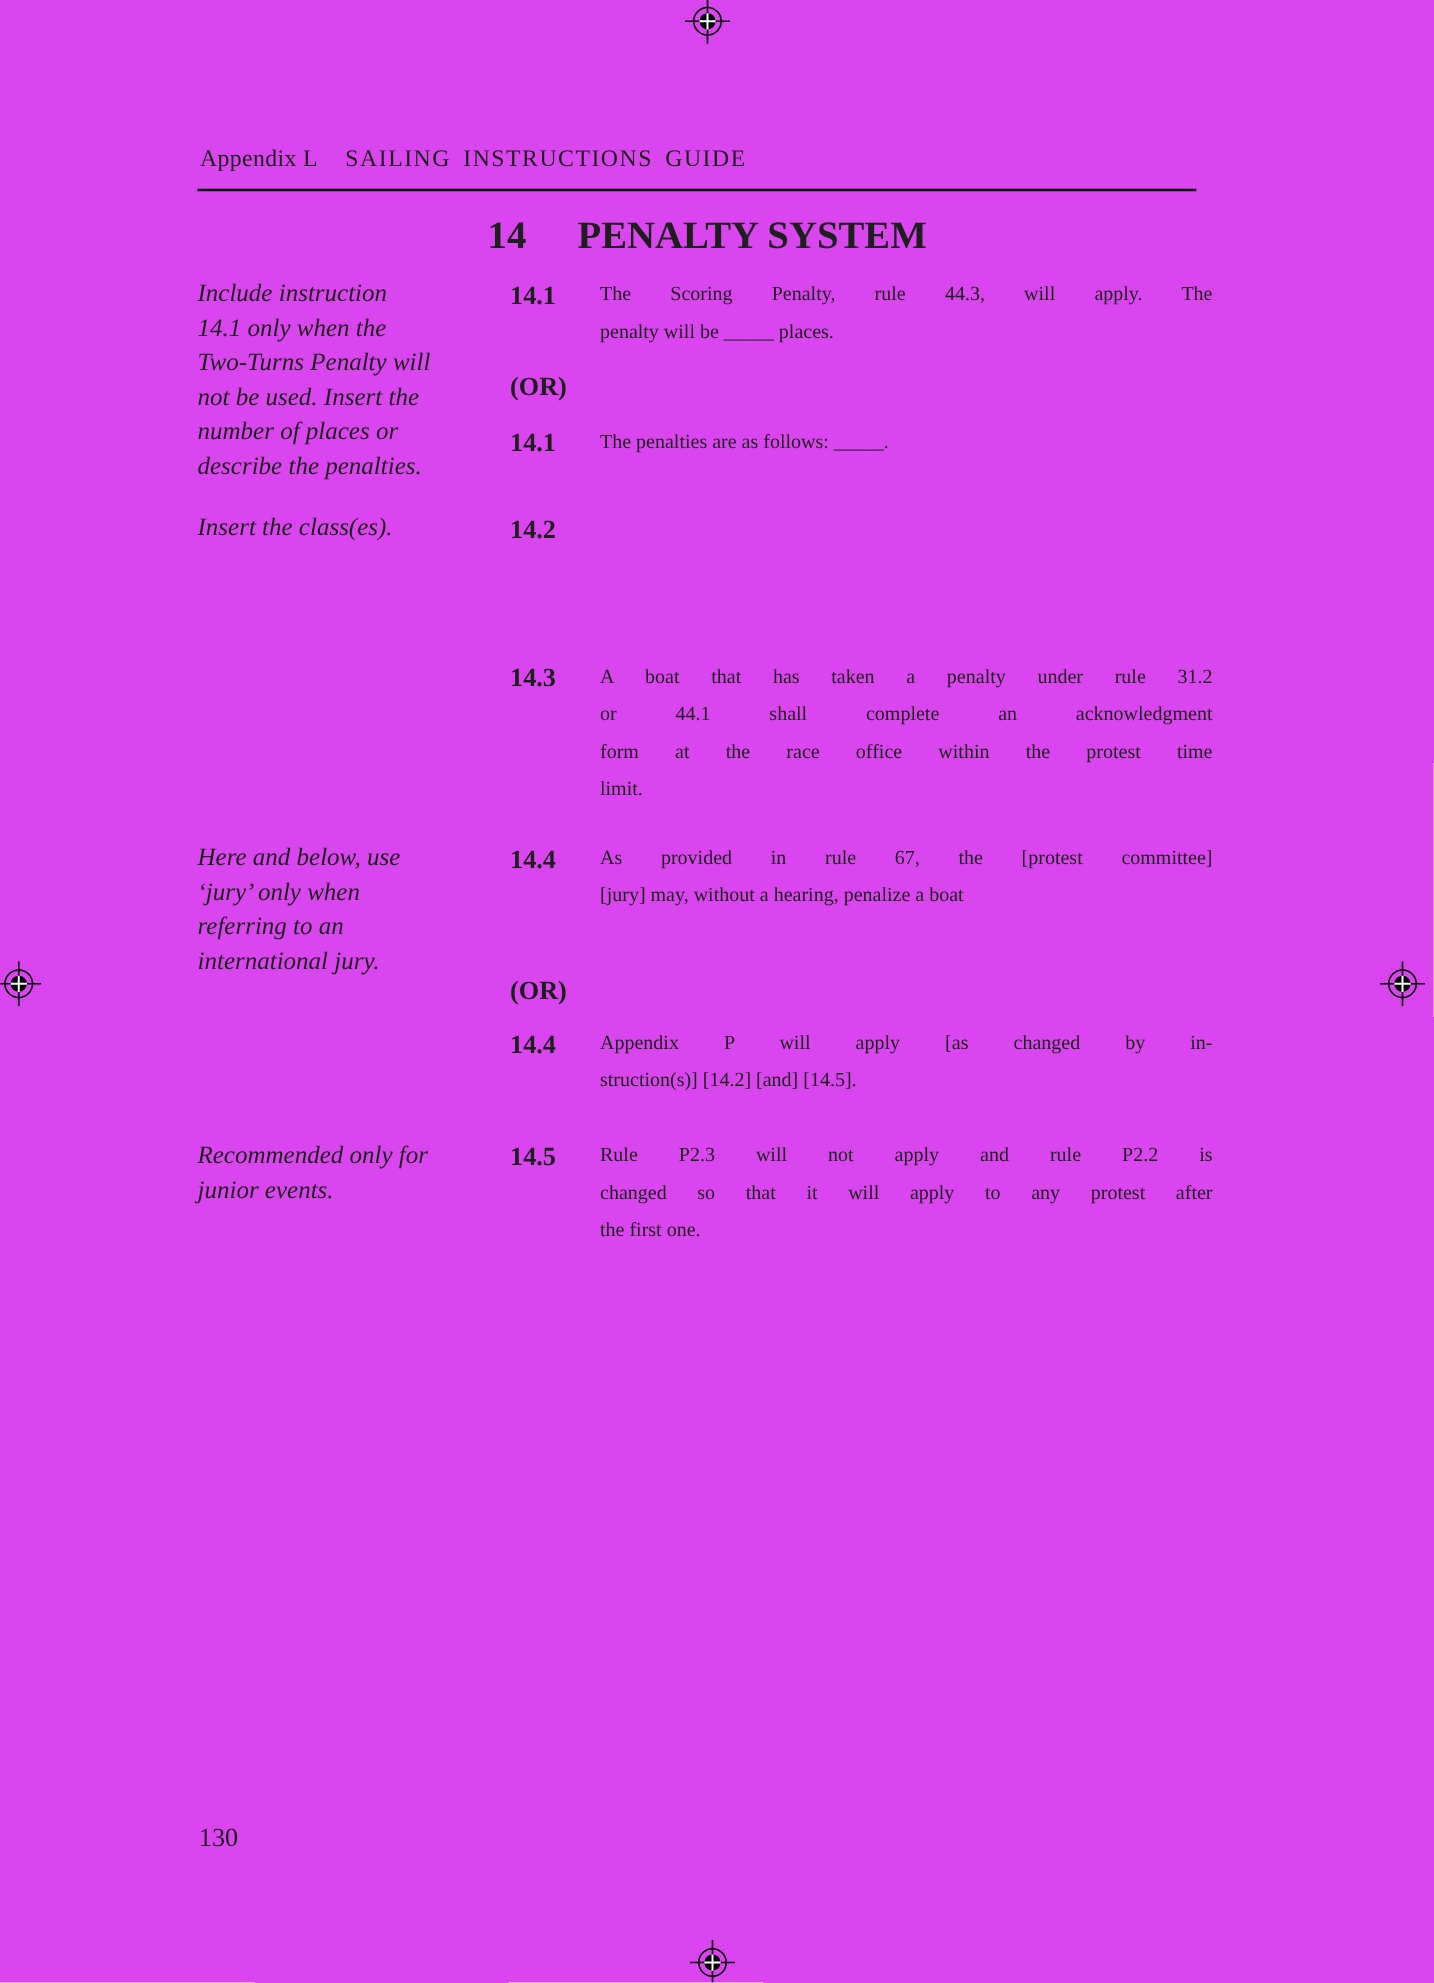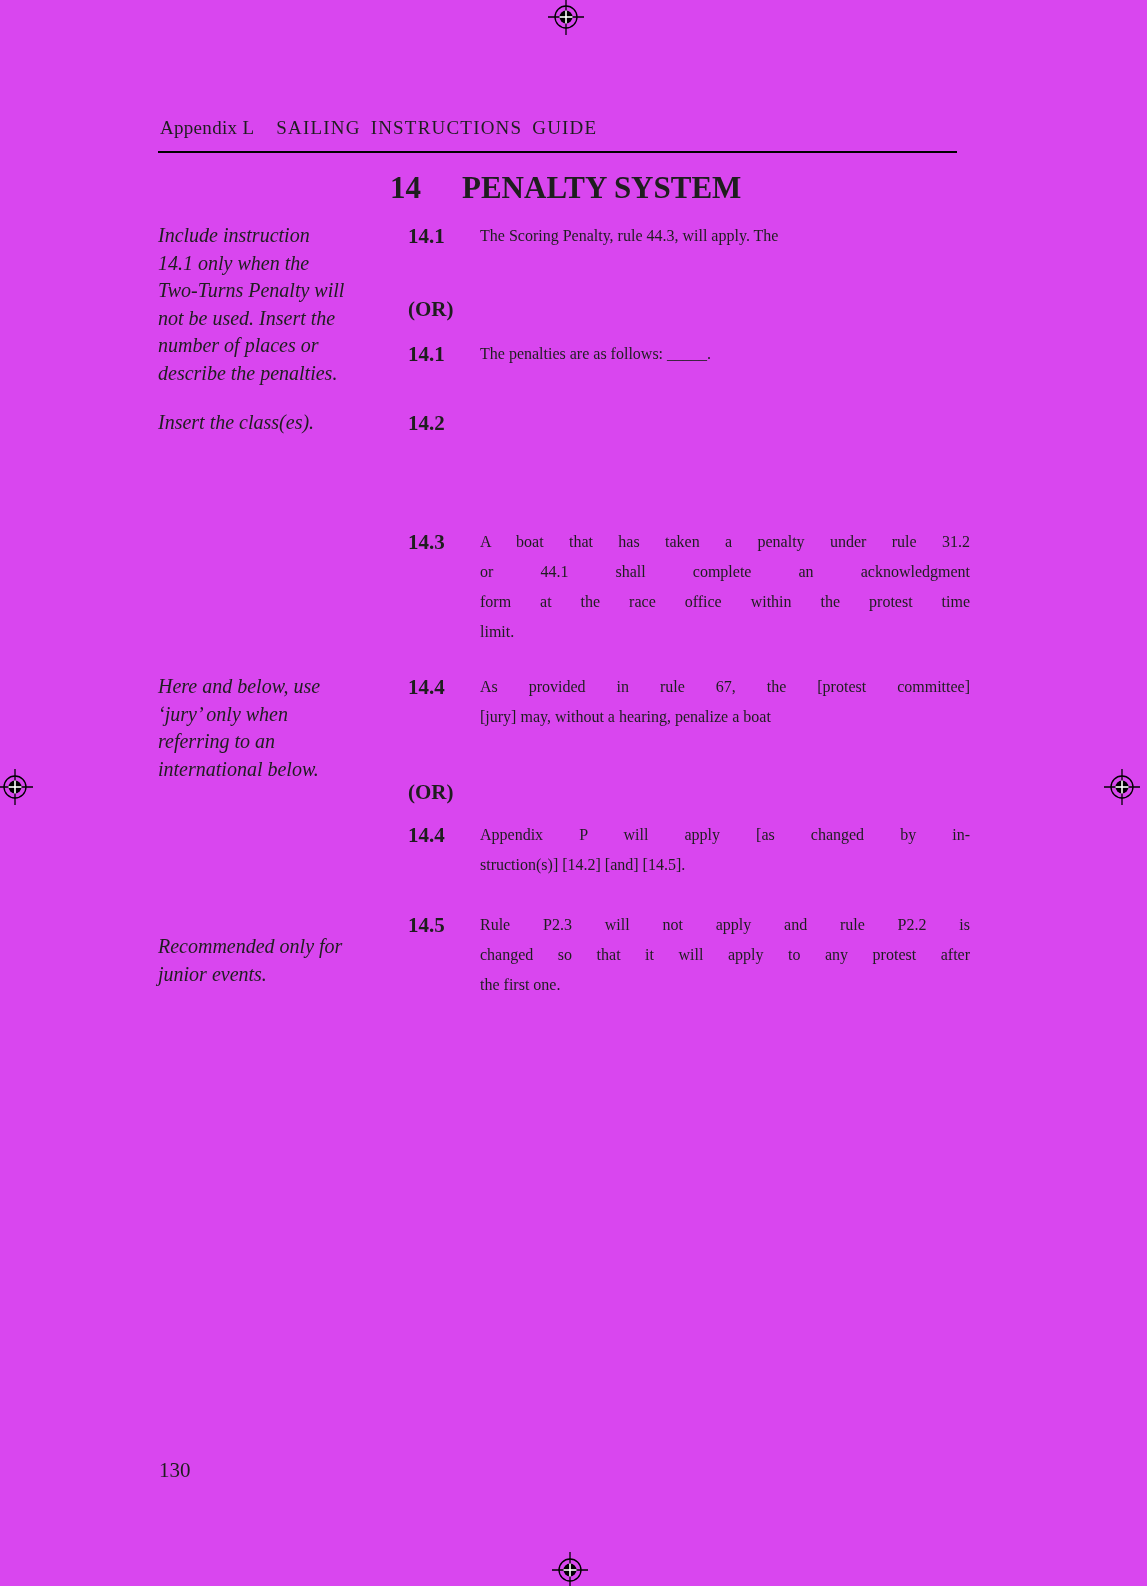--- a/index.html
+++ b/index.html
@@ -161,20 +161,21 @@
 
   <div class="section-heading">
     <div class="num">14</div>
     <div class="title">PENALTY SYSTEM</div>
   </div>
 
   <div class="row" style="top:221px;">
     <div class="num">14.1</div>
     <div class="body">
         <div class="line">The Scoring Penalty, rule 44.3, will apply. The</div>
+        <div class="line">penalty will be _____ places.</div>
       </div>
   </div>
 
   <div class="row" style="top:294px;">
     <div class="num">(OR)</div>
     <div class="body"></div>
   </div>
 
   <div class="row" style="top:339px;">
     <div class="num">14.1</div>
@@ -235,22 +236,22 @@
       <div class="line">number of places or</div>
       <div class="line">describe the penalties.</div>
     </div>
   <div class="note" style="top:409px;">
       <div class="line">Insert the class(es).</div>
     </div>
   <div class="note" style="top:673px;">
       <div class="line">Here and below, use</div>
       <div class="line">‘jury’ only when</div>
       <div class="line">referring to an</div>
-      <div class="line">international below.</div>
-    </div>
-  <div class="note" style="top:933px;">
+      <div class="line">international jury.</div>
+    </div>
+  <div class="note" style="top:911px;">
       <div class="line">Recommended only for</div>
       <div class="line">junior events.</div>
     </div>
 
   <div class="page-number">130</div>
 
 </div>
 
 </body></html>

